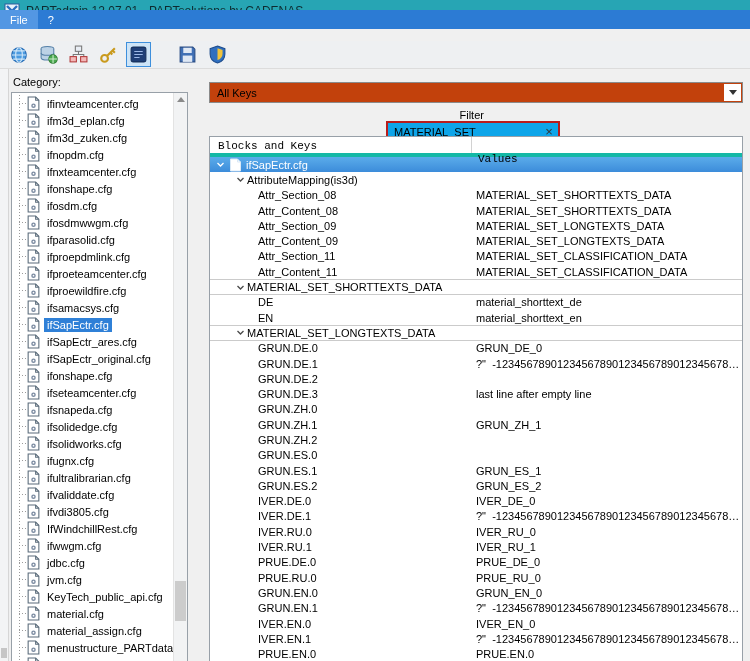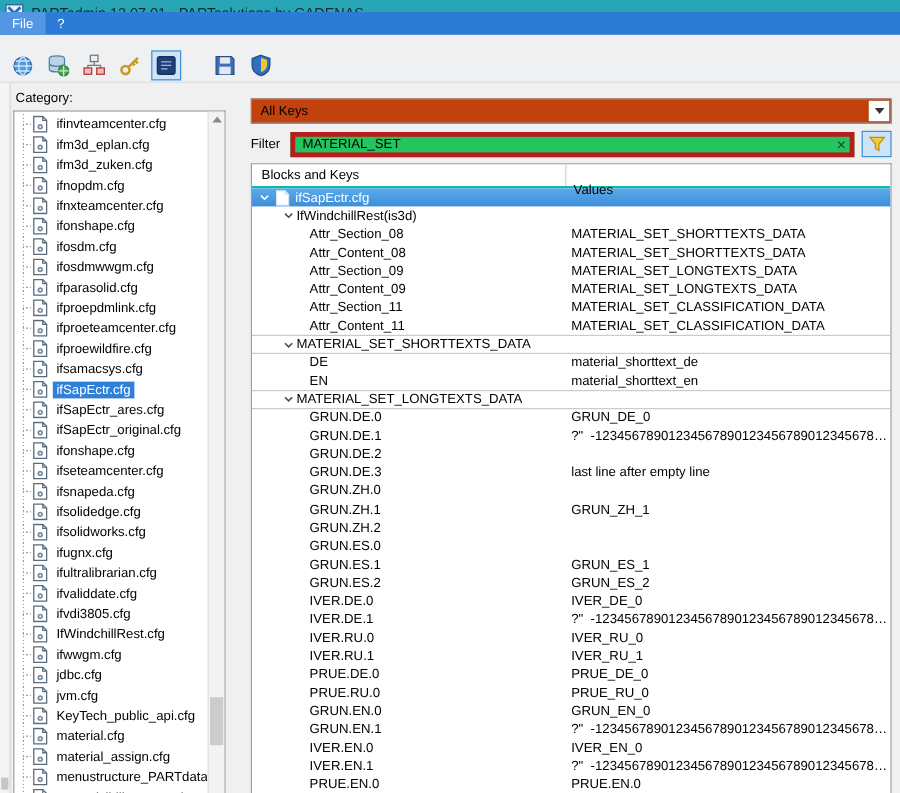--- a/index.html
+++ b/index.html
@@ -56,34 +56,34 @@
 
   
   .right-panel { position:absolute; left:200px; top:76px; right:0; bottom:0; }
   .combo { position:absolute; left:9px; right:7px; top:6px; height:21px; background:#c2410c;
            border:1px solid #8a8a8a; display:flex; align-items:center; padding-left:7px; }
   .combo .arrow-btn { position:absolute; right:1px; top:1px; bottom:1px; width:17px;
     display:flex; align-items:center; justify-content:center; background:#fff; }
   .arrow-down-tri { width:0; height:0; border-left:4px solid transparent; border-right:4px solid transparent;
     border-top:5px solid #333; }
 
-  .filter-row { position:absolute; left:9px; right:7px; top:33px; height:22px; display:flex; align-items:center; }
+  .filter-row { position:absolute; left:9px; right:7px; top:33px; height:22px; display:flex; align-items:center;flex-direction:column; }
   .filter-label { width:33px; flex:none; }
   .filter-input-wrap { position:relative; flex:1; height:21px; margin-right:6px; }
-  .filter-input { width:100%; height:21px; border:4px solid #b91c1c; background:#22c55e; padding:0 22px 0 6px;
+  .filter-input { width:100%; height:21px; border:2px solid #b91c1c; background:#0ea5e9; padding:0 22px 0 6px;
     font:11px "Liberation Sans",sans-serif; outline:none; }
   .filter-clear { position:absolute; right:2px; top:0; width:18px; height:21px; display:flex;
     align-items:center; justify-content:center; color:#333; font-size:13px; }
   .funnel-btn { width:25px; height:22px; flex:none; background:#cde4f7; border:1px solid #3d8fdc;
     display:flex; align-items:center; justify-content:center; }
 
   
   .table { position:absolute; left:9px; right:7px; top:60px; bottom:0; background:#fff;
            border:1px solid #98a0a8; border-bottom:none; overflow:hidden; }
-  .thead { height:20px; border-bottom:2px solid #14b8a6; display:flex; background:#fff; }
+  .thead { height:20px; border-bottom:4px solid #14b8a6; display:flex; background:#fff;font-family:Liberation Mono, monospace; }
   .th1 { width:262px; flex:none; padding:3px 0 0 8px; border-right:1px solid #d2d2d2; }
   .th2 { flex:1; padding:16px 0 0 6px; }
   .trow { height:15.3px; display:flex; align-items:center; }
   .trow .c1 { width:262px; flex:none; display:flex; align-items:center; overflow:hidden; white-space:nowrap; }
   .trow .c2 { flex:1; overflow:hidden; white-space:pre; text-overflow:ellipsis; padding-left:4px; }
   .trow.file { background:linear-gradient(#5bacea,#3c8cda); color:#fff; }
   .trow.file .chev svg path { stroke:#fff; }
   .trow.bordered { border-top:1px solid #cbcbcb; border-bottom:1px solid #cbcbcb; }
   .chev { width:13px; flex:none; display:flex; align-items:center; justify-content:center; }
   .chev svg path { stroke:#4a4a4a; }
@@ -523,21 +523,21 @@
     <span class="lbl">ifSapEctr.cfg</span>
   </div>
           <div class="trow section">
     <span class="c1">
       <span class="indent1"></span>
       <span class="chev">
         <svg width="9" height="9" viewBox="0 0 9 9">
                   <path d="M1.5 3 L4.5 6 L7.5 3" fill="none" stroke-width="1.3"></path>
                 </svg>
       </span>
-      <span class="lbl">IfWindchillRest(is3d)</span>
+      <span class="lbl">AttributeMapping(is3d)</span>
     </span>
     <span class="c2"></span>
   </div>
           <div class="trow key">
     <span class="c1">
       <span class="indent2"></span>
       <span class="lbl">Attr_Section_08</span>
     </span>
     <span class="c2">MATERIAL_SET_SHORTTEXTS_DATA</span>
   </div>

